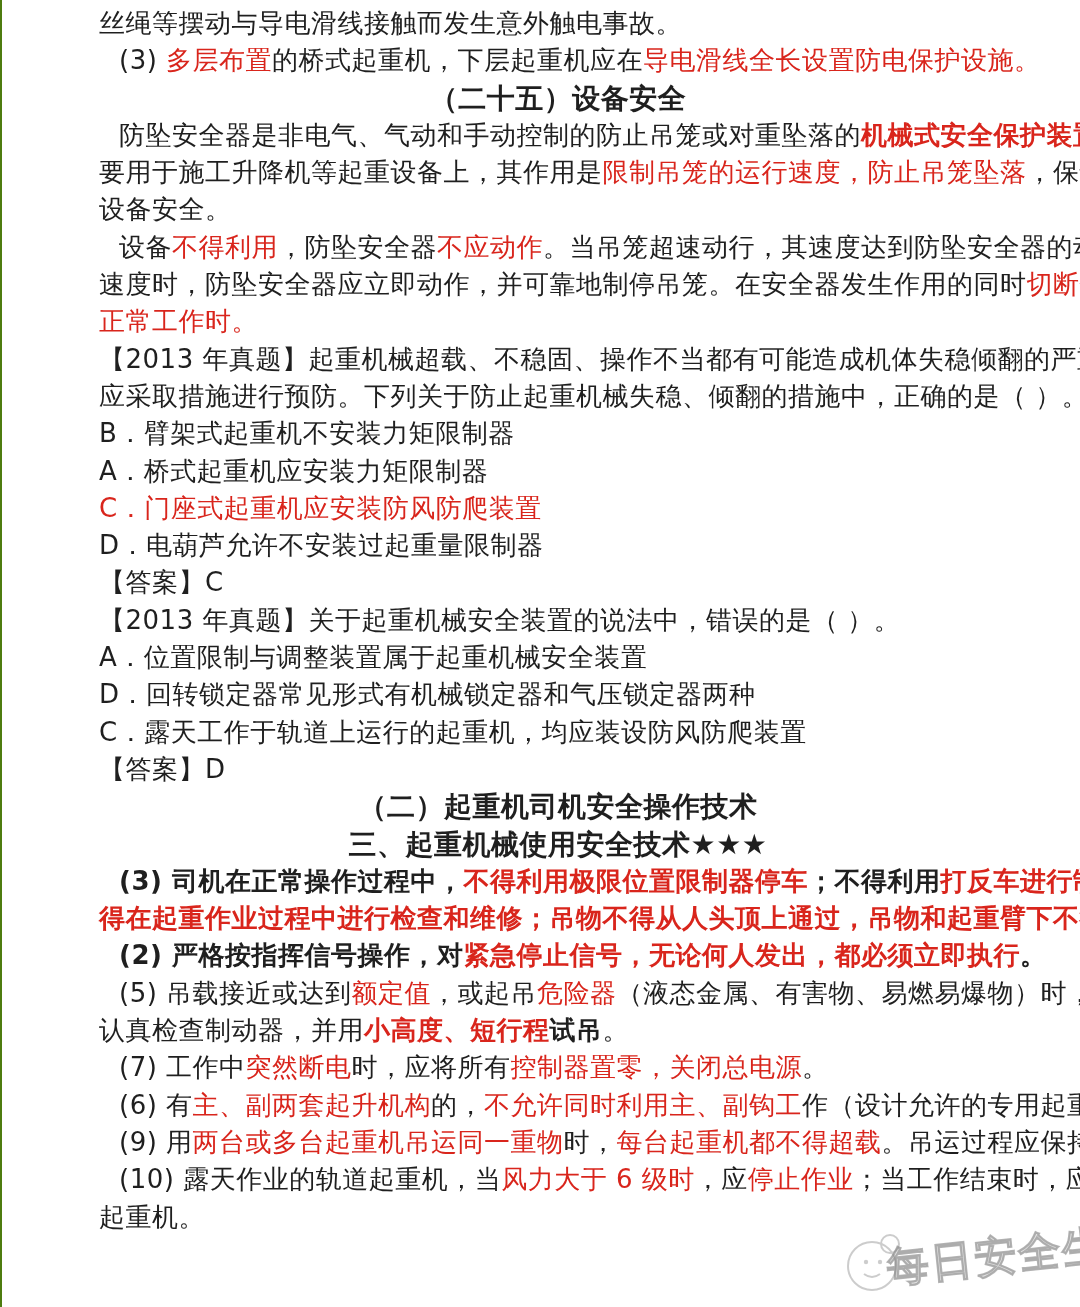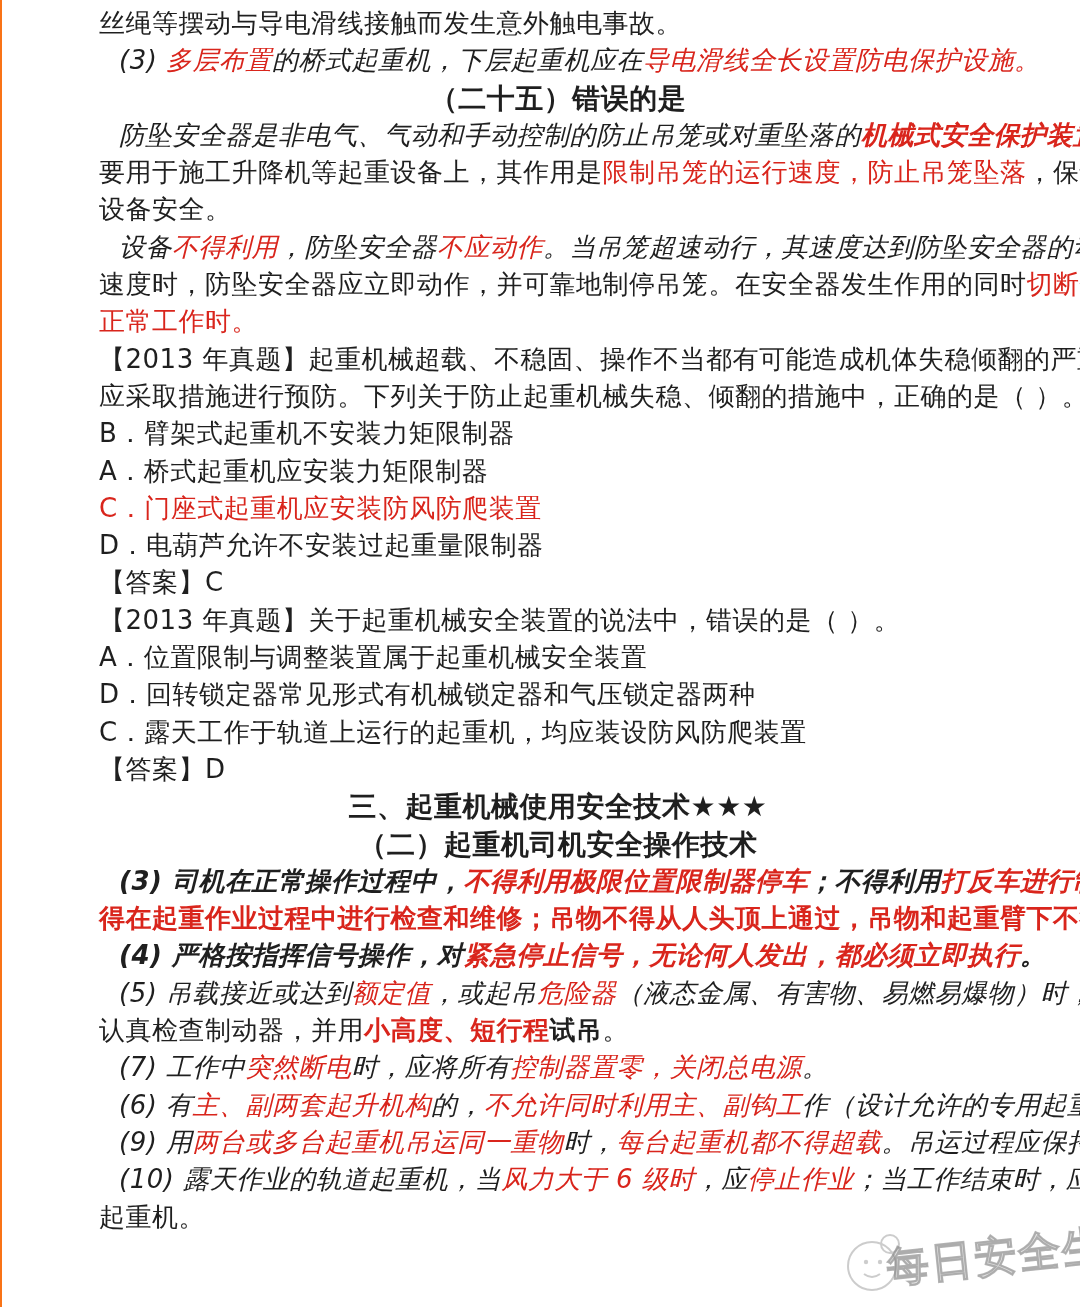--- a/index.html
+++ b/index.html
@@ -5,40 +5,40 @@
   html,body{margin:0;padding:0;}
   body{
     width:1080px;height:1307px;
     background:#ffffff;
     font-family:"DejaVu Sans","Liberation Sans",sans-serif;
     overflow:hidden;
     position:relative;
   }
   .page{
     position:absolute;inset:0;
-    border-left:2px solid #f97316;
+    border-left:2px solid #4d7c0f;
     background:#ffffff;
   }
   .doc{
     position:absolute;
     left:97px;top:5px;
     width:918px;
   }
   .line{
     height:37.3px;
     line-height:37.3px;
     font-size:26px;
     color:#1f1f1f;
     white-space:nowrap;
     letter-spacing:0.5px;
   }
   .line.center{text-align:center;}
   .line.large{font-size:28px;}
   .line.bold{font-weight:bold;}
-  .line.ind{padding-left:20px;font-style:italic;}
+  .line.ind{padding-left:20px;}
   span.blk{color:#1f1f1f;}
   span.red{color:#d9251c;}
   span.bold{font-weight:bold;}
   .watermark{
     position:absolute;
     left:836px;top:1218px;
     width:260px;height:90px;
     pointer-events:none;
   }
   .wm-logo{
@@ -57,44 +57,44 @@
     white-space:nowrap;
   }
 </style>
 </head>
 <body>
 
 <div class="page">
   <div class="doc">
       <div class="line"><span class="blk">丝绳等摆动与导电滑线接触而发生意外触电事故。</span></div>
       <div class="line ind"><span class="blk">(3) </span><span class="red">多层布置</span><span class="blk">的桥式起重机，下层起重机应在</span><span class="red">导电滑线全长设置防电保护设施。</span></div>
-      <div class="line center large bold"><span class="blk">（二十五）错误的是</span></div>
+      <div class="line center large bold"><span class="blk">（二十五）设备安全</span></div>
       <div class="line ind"><span class="blk">防坠安全器是非电气、气动和手动控制的防止吊笼或对重坠落的</span><span class="red bold">机械式安全保护装置</span></div>
       <div class="line"><span class="blk">要用于施工升降机等起重设备上，其作用是</span><span class="red">限制吊笼的运行速度，防止吊笼坠落</span><span class="blk">，保证人员</span></div>
       <div class="line"><span class="blk">设备安全。</span></div>
       <div class="line ind"><span class="blk">设备</span><span class="red">不得利用</span><span class="blk">，防坠安全器</span><span class="red">不应动作</span><span class="blk">。当吊笼超速动行，其速度达到防坠安全器的动作</span></div>
       <div class="line"><span class="blk">速度时，防坠安全器应立即动作，并可靠地制停吊笼。在安全器发生作用的同时</span><span class="red">切断传动装</span></div>
       <div class="line"><span class="red">正常工作时。</span></div>
       <div class="line"><span class="blk">【2013 年真题】起重机械超载、不稳固、操作不当都有可能造成机体失稳倾翻的严重事故。</span></div>
       <div class="line"><span class="blk">应采取措施进行预防。下列关于防止起重机械失稳、倾翻的措施中，正确的是（  ）。</span></div>
       <div class="line"><span class="blk">B．臂架式起重机不安装力矩限制器</span></div>
       <div class="line"><span class="blk">A．桥式起重机应安装力矩限制器</span></div>
       <div class="line"><span class="red">C．门座式起重机应安装防风防爬装置</span></div>
       <div class="line"><span class="blk">D．电葫芦允许不安装过起重量限制器</span></div>
       <div class="line"><span class="blk">【答案】C</span></div>
       <div class="line"><span class="blk">【2013 年真题】关于起重机械安全装置的说法中，错误的是（  ）。</span></div>
       <div class="line"><span class="blk">A．位置限制与调整装置属于起重机械安全装置</span></div>
       <div class="line"><span class="blk">D．回转锁定器常见形式有机械锁定器和气压锁定器两种</span></div>
       <div class="line"><span class="blk">C．露天工作于轨道上运行的起重机，均应装设防风防爬装置</span></div>
       <div class="line"><span class="blk">【答案】D</span></div>
+      <div class="line center large bold"><span class="blk">（二）起重机司机安全操作技术</span></div>
       <div class="line center large bold"><span class="blk">三、起重机械使用安全技术★★★</span></div>
-      <div class="line center large bold"><span class="blk">（二）起重机司机安全操作技术</span></div>
       <div class="line bold ind"><span class="blk">(3) 司机在正常操作过程中，</span><span class="red">不得利用极限位置限制器停车</span><span class="blk">；不得利用</span><span class="red">打反车进行制动</span></div>
       <div class="line bold"><span class="red">得在起重作业过程中进行检查和维修；吊物不得从人头顶上通过，吊物和起重臂下不得站人。</span></div>
-      <div class="line bold ind"><span class="blk">(4) 严格按指挥信号操作，对</span><span class="red">紧急停止信号，无论何人发出，都必须立即执行</span><span class="blk">。</span></div>
+      <div class="line bold ind"><span class="blk">(2) 严格按指挥信号操作，对</span><span class="red">紧急停止信号，无论何人发出，都必须立即执行</span><span class="blk">。</span></div>
       <div class="line ind"><span class="blk">(5) 吊载接近或达到</span><span class="red">额定值</span><span class="blk">，或起吊</span><span class="red">危险器</span><span class="blk">（液态金属、有害物、易燃易爆物）时，吊运前</span></div>
       <div class="line"><span class="blk">认真检查制动器，并用</span><span class="red bold">小高度、短行程</span><span class="blk bold">试吊</span><span class="blk">。</span></div>
       <div class="line ind"><span class="blk">(7) 工作中</span><span class="red">突然断电</span><span class="blk">时，应将所有</span><span class="red">控制器置零，关闭总电源</span><span class="blk">。</span></div>
       <div class="line ind"><span class="blk">(6) 有</span><span class="red">主、副两套起升机构</span><span class="blk">的，</span><span class="red">不允许同时利用主、副钩工</span><span class="blk">作（设计允许的专用起重机除外）。</span></div>
       <div class="line ind"><span class="blk">(9) 用</span><span class="red">两台或多台起重机吊运同一重物</span><span class="blk">时，</span><span class="red">每台起重机都不得超载</span><span class="blk">。吊运过程应保持钢丝绳</span></div>
       <div class="line ind"><span class="blk">(10) 露天作业的轨道起重机，当</span><span class="red">风力大于 6 级时</span><span class="blk">，应</span><span class="red">停止作业</span><span class="blk">；当工作结束时，应锚定住</span></div>
       <div class="line"><span class="blk">起重机。</span></div>
     </div>
 
   <div class="watermark">

